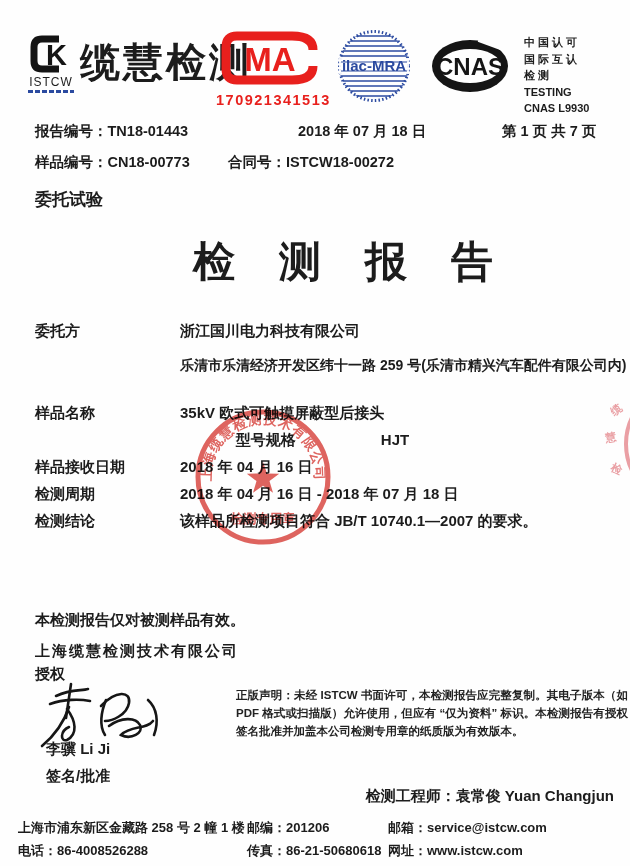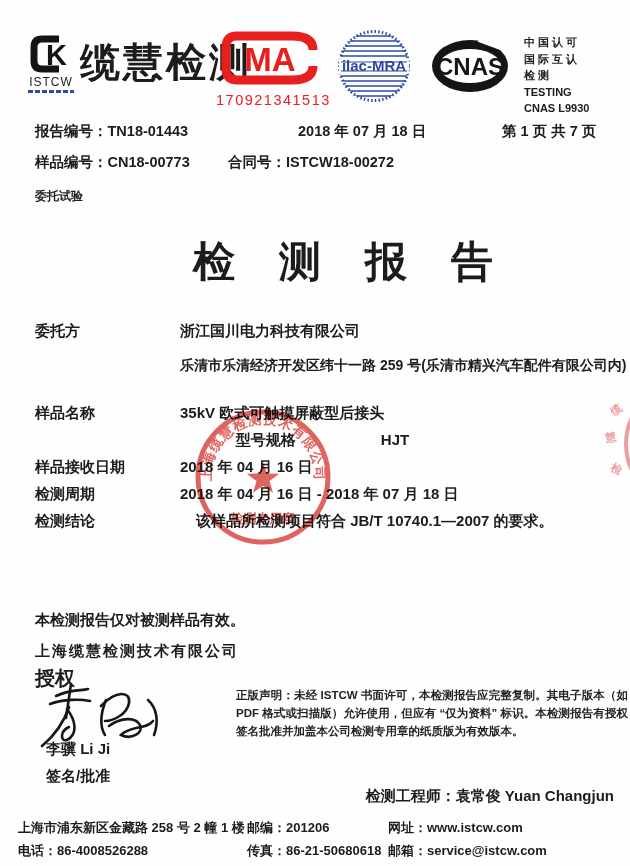--- a/index.html
+++ b/index.html
@@ -7,42 +7,42 @@
     position:relative;width:630px;height:866px;margin:0 auto;background:#fefefe;
     font-family:"Liberation Sans","DejaVu Sans",sans-serif;color:#1c1c1c;overflow:hidden;
   }
   
   .istcw-logo{position:absolute;left:24px;top:34px;width:54px;text-align:center;}
   .istcw-name{font-weight:normal;font-size:12px;letter-spacing:1px;margin-top:-3px;}
   .istcw-tagline{height:3px;margin:1px 4px 0 4px;
     background:repeating-linear-gradient(90deg,#2b4aa0 0 5px,transparent 5px 7px);}
   .brand{position:absolute;left:80px;top:42px;font-size:40px;font-weight:bold;letter-spacing:3px;line-height:1;}
   .cma{position:absolute;left:216px;top:30px;width:108px;text-align:center;}
-  .cma-number{color:#e8201d;font-weight:normal;font-size:14.5px;letter-spacing:1.5px;margin-top:2px;}
+  .cma-number{color:#e8201d;font-weight:bold;font-size:14.5px;letter-spacing:1.5px;margin-top:2px;}
   .ilac{position:absolute;left:336px;top:28px;}
   .cnas-logo{position:absolute;left:428px;top:37px;}
   .cnas-text{position:absolute;left:524px;top:34px;font-size:11px;font-weight:bold;line-height:1.5;}
   .cnas-text .zh{letter-spacing:3px;}
   
   .abs{position:absolute;}
   .meta{font-size:14.5px;font-weight:bold;white-space:nowrap;}
-  .test-type{left:35px;top:188px;font-size:12px;font-weight:bold;}
+  .test-type{left:35px;top:188px;font-size:17px;font-weight:bold;}
   
   .title{
     left:0;top:234px;width:100%;text-align:center;
     font-family:"Liberation Serif","DejaVu Serif",serif;
     font-size:42px;font-weight:bold;letter-spacing:44px;padding-left:44px;box-sizing:border-box;margin-left:28px;
   }
   
   .row{position:absolute;left:35px;width:575px;display:flex;font-size:15px;font-weight:bold;white-space:nowrap;}
   .row .lbl{width:145px;flex:0 0 145px;}
   .address{left:180px;top:357px;font-size:14px;font-weight:bold;white-space:nowrap;}
   .validity{left:35px;top:611px;font-size:15px;font-weight:bold;}
   .issuer{left:35px;top:642px;font-size:15px;font-weight:bold;letter-spacing:2px;}
-  .authorize{left:35px;top:665px;font-size:20px;font-weight:bold;text-align:right;}
+  .authorize{left:35px;top:665px;font-size:15px;font-weight:bold;text-align:right;}
   .signer{left:46px;top:740px;font-size:15px;font-weight:bold;}
   .sign-label{left:46px;top:767px;font-size:15px;font-weight:bold;}
   .disclaimer{left:236px;top:687px;width:392px;font-size:11.5px;line-height:1.55;font-weight:600;color:#222;text-align:justify;}
   .engineer{right:16px;top:787px;font-size:15px;font-weight:bold;white-space:nowrap;text-align:right;}
   
   .footer-col{position:absolute;top:816px;font-size:13px;font-weight:bold;line-height:1.8;white-space:nowrap;}
   .fc1{left:18px;} .fc2{left:247px;} .fc3{left:388px;}
   
   .stamp-main{position:absolute;left:192px;top:406px;width:142px;height:142px;opacity:.82;mix-blend-mode:multiply;}
   .stamp-edge{position:absolute;right:0;top:380px;width:34px;height:142px;overflow:hidden;opacity:.7;mix-blend-mode:multiply;}
@@ -151,21 +151,21 @@
     <span>HJT</span>
   </div>
   <div class="row" style="top:458px;">
     <span class="lbl">样品接收日期</span>
     <span>2018 年 04 月 16 日</span>
   </div>
   <div class="row" style="top:485px;">
     <span class="lbl">检测周期</span>
     <span>2018 年 04 月 16 日 - 2018 年 07 月 18 日</span>
   </div>
-  <div class="row" style="top:512px;gap:16px;">
+  <div class="row" style="top:512px;">
     <span class="lbl">检测结论</span>
     <span>该样品所检测项目符合 JB/T 10740.1—2007 的要求。</span>
   </div>
 
   <div class="stamp-main">
     <svg width="142" height="142" viewBox="0 0 142 142">
       <circle cx="71" cy="71" r="65" fill="none" stroke="#d8423c" stroke-width="5"></circle>
       <path id="stampArc" d="M 31,103 A 52,52 0 1 1 111,103" fill="none"></path>
       <text font-size="13.5" fill="#d8423c" font-weight="bold" letter-spacing="1" font-family="Liberation Sans, sans-serif">
         <textPath href="#stampArc" startOffset="50%" text-anchor="middle">上海缆慧检测技术有限公司</textPath>
@@ -221,20 +221,20 @@
   <div class="footer-col fc2">
     <div>
       <span>邮编：</span><span>201206</span>
     </div>
     <div>
       <span>传真：</span><span>86-21-50680618</span>
     </div>
   </div>
   <div class="footer-col fc3">
     <div>
+      <span>邮箱：</span><span>service@istcw.com</span>
+    </div>
+    <div>
       <span>网址：</span><span>www.istcw.com</span>
     </div>
-    <div>
-      <span>邮箱：</span><span>service@istcw.com</span>
-    </div>
   </div>
 
 </div>
 
 </body></html>

